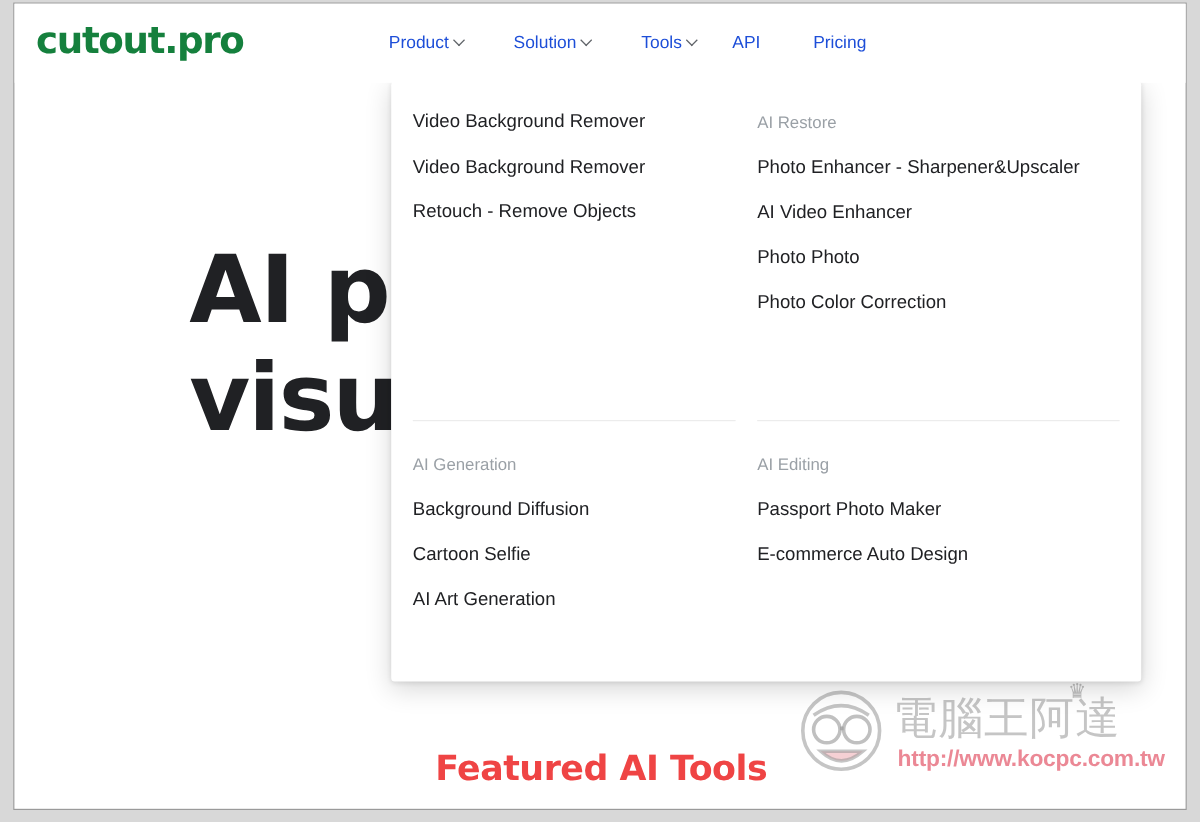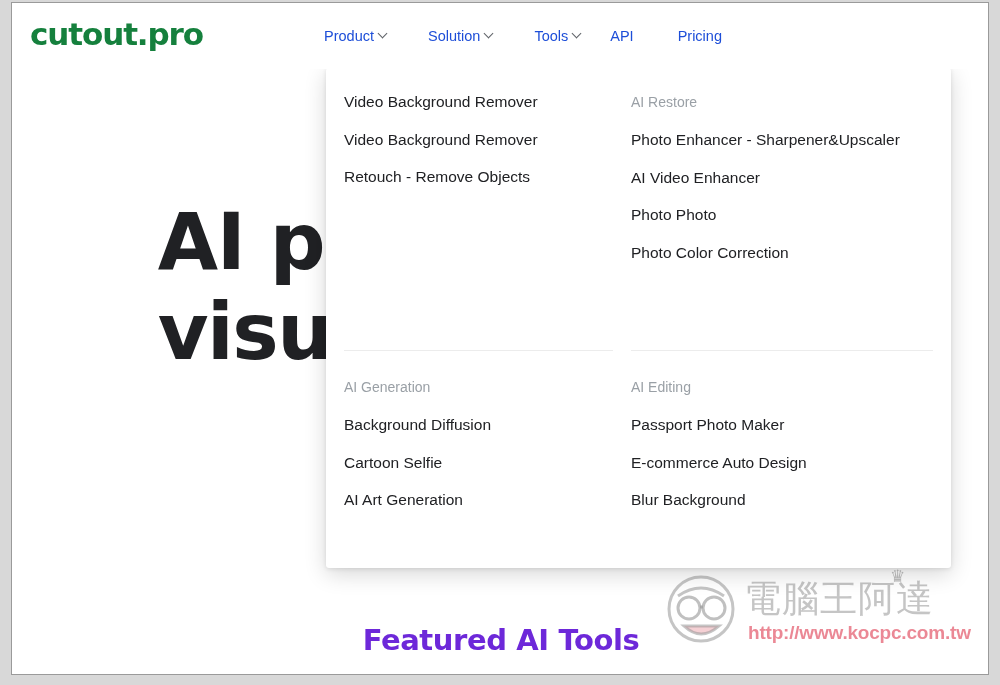--- a/index.html
+++ b/index.html
@@ -120,21 +120,21 @@
   .featured-heading {
     position: absolute;
     left: 0;
     top: 620px;
     width: 978px;
     text-align: center;
     font-family: "DejaVu Sans", sans-serif;
     font-size: 29px;
     font-weight: 700;
     letter-spacing: -0.4px;
-    color: #6d28d9;
+    color: #ef4444;
     z-index: 6;
   }
 
   
   .mega-dropdown {
     position: absolute;
     left: 314px;
     top: 65px;
     width: 625px;
     height: 500px;
@@ -315,21 +315,20 @@
           <li>Cartoon Selfie</li>
           <li>AI Art Generation</li>
         </ul>
       </div>
 
       <div class="mega-col">
         <div class="group-title">AI Editing</div>
         <ul class="group-list">
           <li>Passport Photo Maker</li>
           <li>E-commerce Auto Design</li>
-          <li>Blur Background</li>
         </ul>
       </div>
 
     </div>
   </div>
 
   <div class="watermark">
     <svg class="wm-face" viewBox="0 0 74 74">
       <circle cx="37" cy="37" r="32" fill="none" stroke="rgba(150,150,150,0.55)" stroke-width="3"></circle>
       <path d="M14 24 Q37 8 60 24" fill="none" stroke="rgba(150,150,150,0.55)" stroke-width="3"></path>

